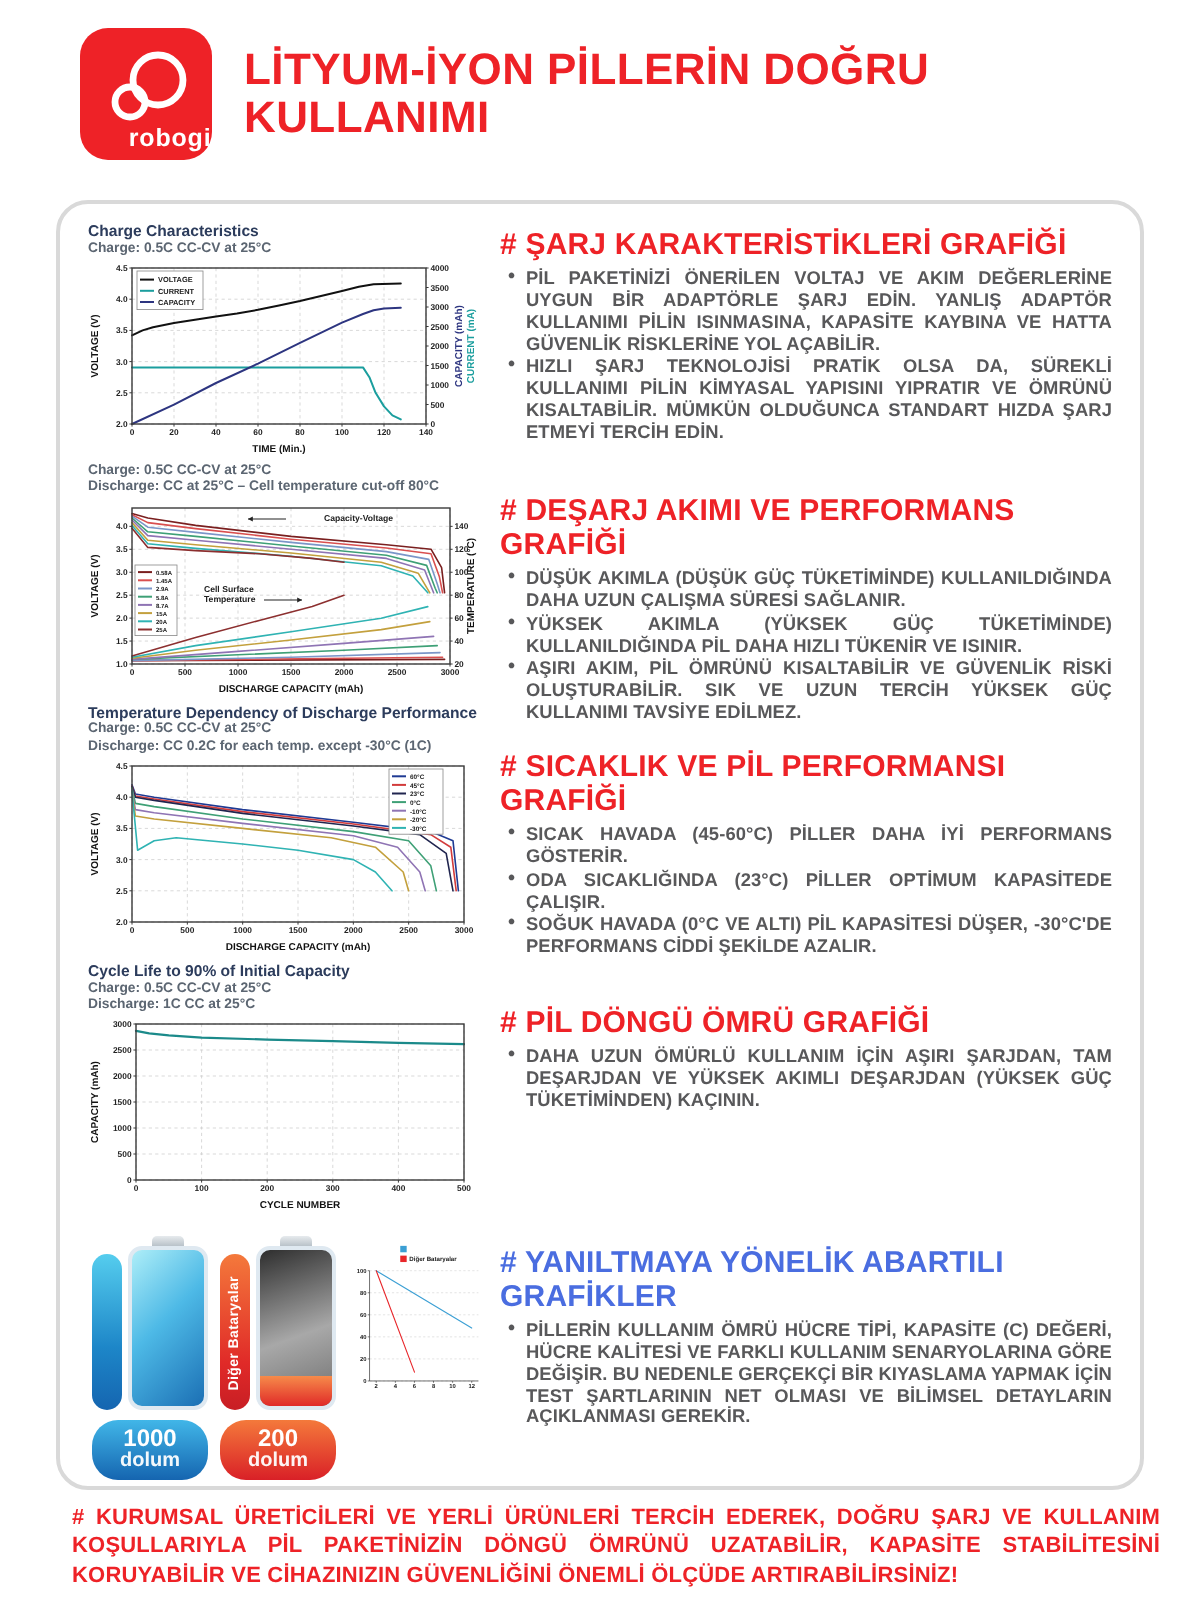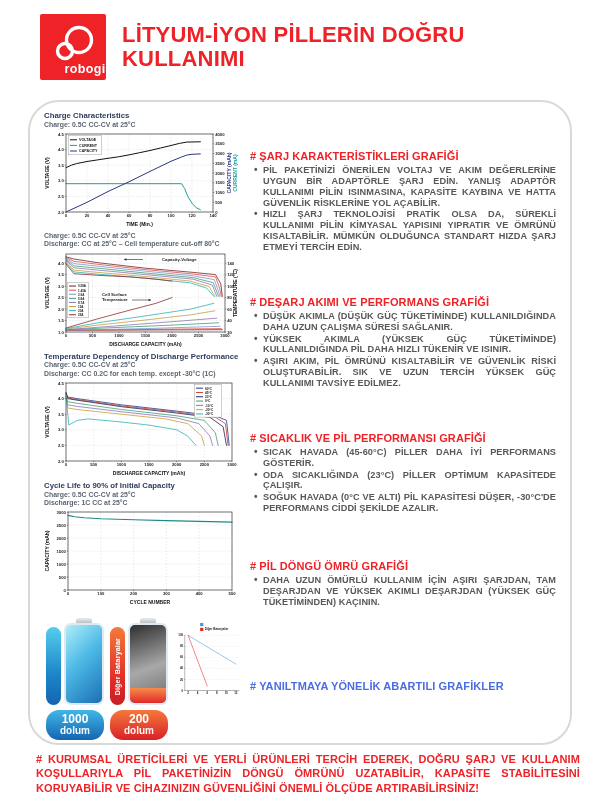--- a/index.html
+++ b/index.html
@@ -2,42 +2,42 @@
 <html><head>
 <meta charset="utf-8">
 <style>
   html,body{margin:0;padding:0;}
   body{
     width:600px;height:800px;background:#ffffff;position:relative;overflow:hidden;
     font-family:"Liberation Sans",sans-serif;
   }
   
   .header{display:flex;align-items:center;gap:16px;padding:14px 0 0 40px;}
-  .logo{width:66px;height:66px;background:#ee2227;border-radius:2px;position:relative;
+  .logo{width:66px;height:66px;background:#ee2227;border-radius:14px;position:relative;
         display:flex;flex-direction:column;align-items:center;justify-content:flex-end;padding-bottom:5px;box-sizing:border-box;flex:none;padding-left:28px;}
   .logo svg{position:absolute;top:4px;left:0;}
   .logo-text{color:#fff;font-size:12.5px;font-weight:700;letter-spacing:.4px;line-height:1;}
   .title{color:#ee2227;font-weight:800;font-size:22px;line-height:1.1;max-width:352px;letter-spacing:.2px;}
   
   .card{position:absolute;left:28px;top:100px;width:544px;height:645px;border:2px solid #d9d9d9;
-        border-radius:31px;box-sizing:border-box;padding:9px 14px 6px 14px;display:flex;gap:8px;background:#fff;}
+        border-radius:16px;box-sizing:border-box;padding:9px 14px 6px 14px;display:flex;gap:8px;background:#fff;}
   .left-col{width:198px;flex:none;display:flex;flex-direction:column;}
   .right-col{flex:1;display:flex;flex-direction:column;padding-top:3px;min-width:0;}
   
   .chart-block{margin-bottom:4px;}
   .chart-title{font-size:7.8px;font-weight:700;color:#2c3c5c;line-height:1.25;}
   .chart-sub{font-size:6.9px;font-weight:600;color:#5c6672;line-height:1.2;}
   .chart-block svg{display:block;width:196px;margin-top:2px;}
   
   .section{margin-bottom:6px;}
   .section:nth-child(1){min-height:127px;}
   .section:nth-child(2){min-height:122px;}
   .section:nth-child(3){min-height:122px;}
   .section:nth-child(4){min-height:114px;}
-  .section-heading{font-size:11px;font-weight:800;margin-bottom:3px;letter-spacing:.1px;margin-top:36px;}
+  .section-heading{font-size:15px;font-weight:800;margin-bottom:3px;letter-spacing:.1px;}
   .section ul{margin:0;padding:0 0 0 13px;list-style:none;}
   .section li{position:relative;font-size:9.2px;font-weight:700;color:#58585a;text-align:justify;
               line-height:1.18;margin-bottom:1px;letter-spacing:.05px;}
   .section li::before{content:"\2022";position:absolute;left:-9px;top:-1px;font-size:10px;}
   
   .bat-graphic{display:flex;gap:6px;align-items:flex-start;padding:8px 0 0 2px;}
   .bat-group{display:flex;flex-direction:column;align-items:center;gap:5px;}
   .bat-row{display:flex;align-items:flex-end;gap:3px;}
   .capsule{width:15px;height:78px;border-radius:8px;position:relative;display:flex;align-items:center;justify-content:center;}
   .capsule.blue{background:linear-gradient(180deg,#55cdee,#1d86c8 60%,#1565b0);}
@@ -494,18 +494,19 @@
       </div>
       <div class="section">
         <div class="section-heading" style="color: rgb(238, 34, 39);"># PİL DÖNGÜ ÖMRÜ GRAFİĞİ</div>
         <ul>
           <li>DAHA UZUN ÖMÜRLÜ KULLANIM İÇİN AŞIRI ŞARJDAN, TAM DEŞARJDAN VE YÜKSEK AKIMLI DEŞARJDAN (YÜKSEK GÜÇ TÜKETİMİNDEN) KAÇININ.</li>
         </ul>
       </div>
       <div class="section">
         <div class="section-heading" style="color: rgb(74, 109, 224);"># YANILTMAYA YÖNELİK ABARTILI GRAFİKLER</div>
         <ul>
+          <li>PİLLERİN KULLANIM ÖMRÜ HÜCRE TİPİ, KAPASİTE (C) DEĞERİ, HÜCRE KALİTESİ VE FARKLI KULLANIM SENARYOLARINA GÖRE DEĞİŞİR. BU NEDENLE GERÇEKÇİ BİR KIYASLAMA YAPMAK İÇİN TEST ŞARTLARININ NET OLMASI VE BİLİMSEL DETAYLARIN AÇIKLANMASI GEREKİR.</li>
         </ul>
       </div>
     </div>
 </div>
 
 <div class="footer">#  KURUMSAL ÜRETİCİLERİ VE YERLİ ÜRÜNLERİ TERCİH EDEREK, DOĞRU ŞARJ VE KULLANIM KOŞULLARIYLA PİL PAKETİNİZİN DÖNGÜ ÖMRÜNÜ UZATABİLİR, KAPASİTE STABİLİTESİNİ KORUYABİLİR VE CİHAZINIZIN GÜVENLİĞİNİ ÖNEMLİ ÖLÇÜDE ARTIRABİLİRSİNİZ!</div>
 
 </body></html>

